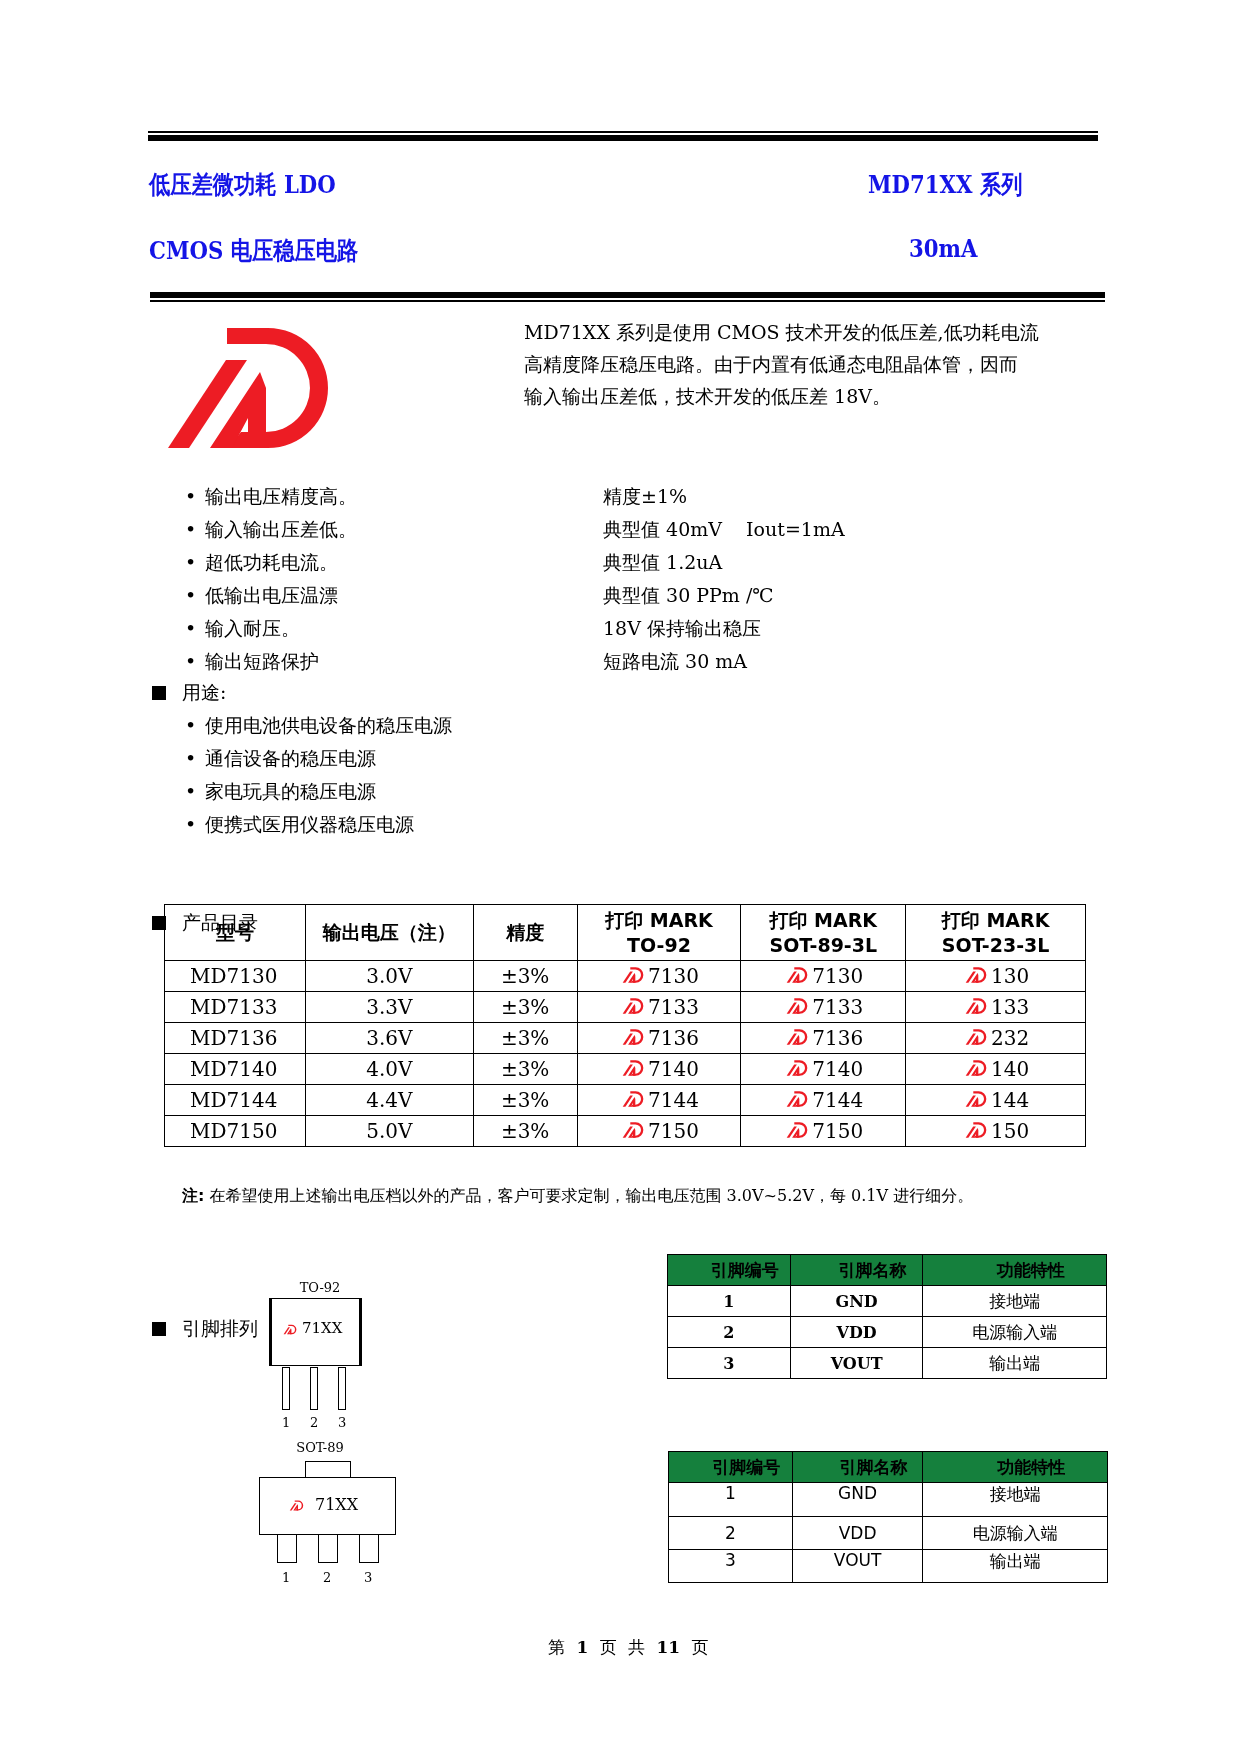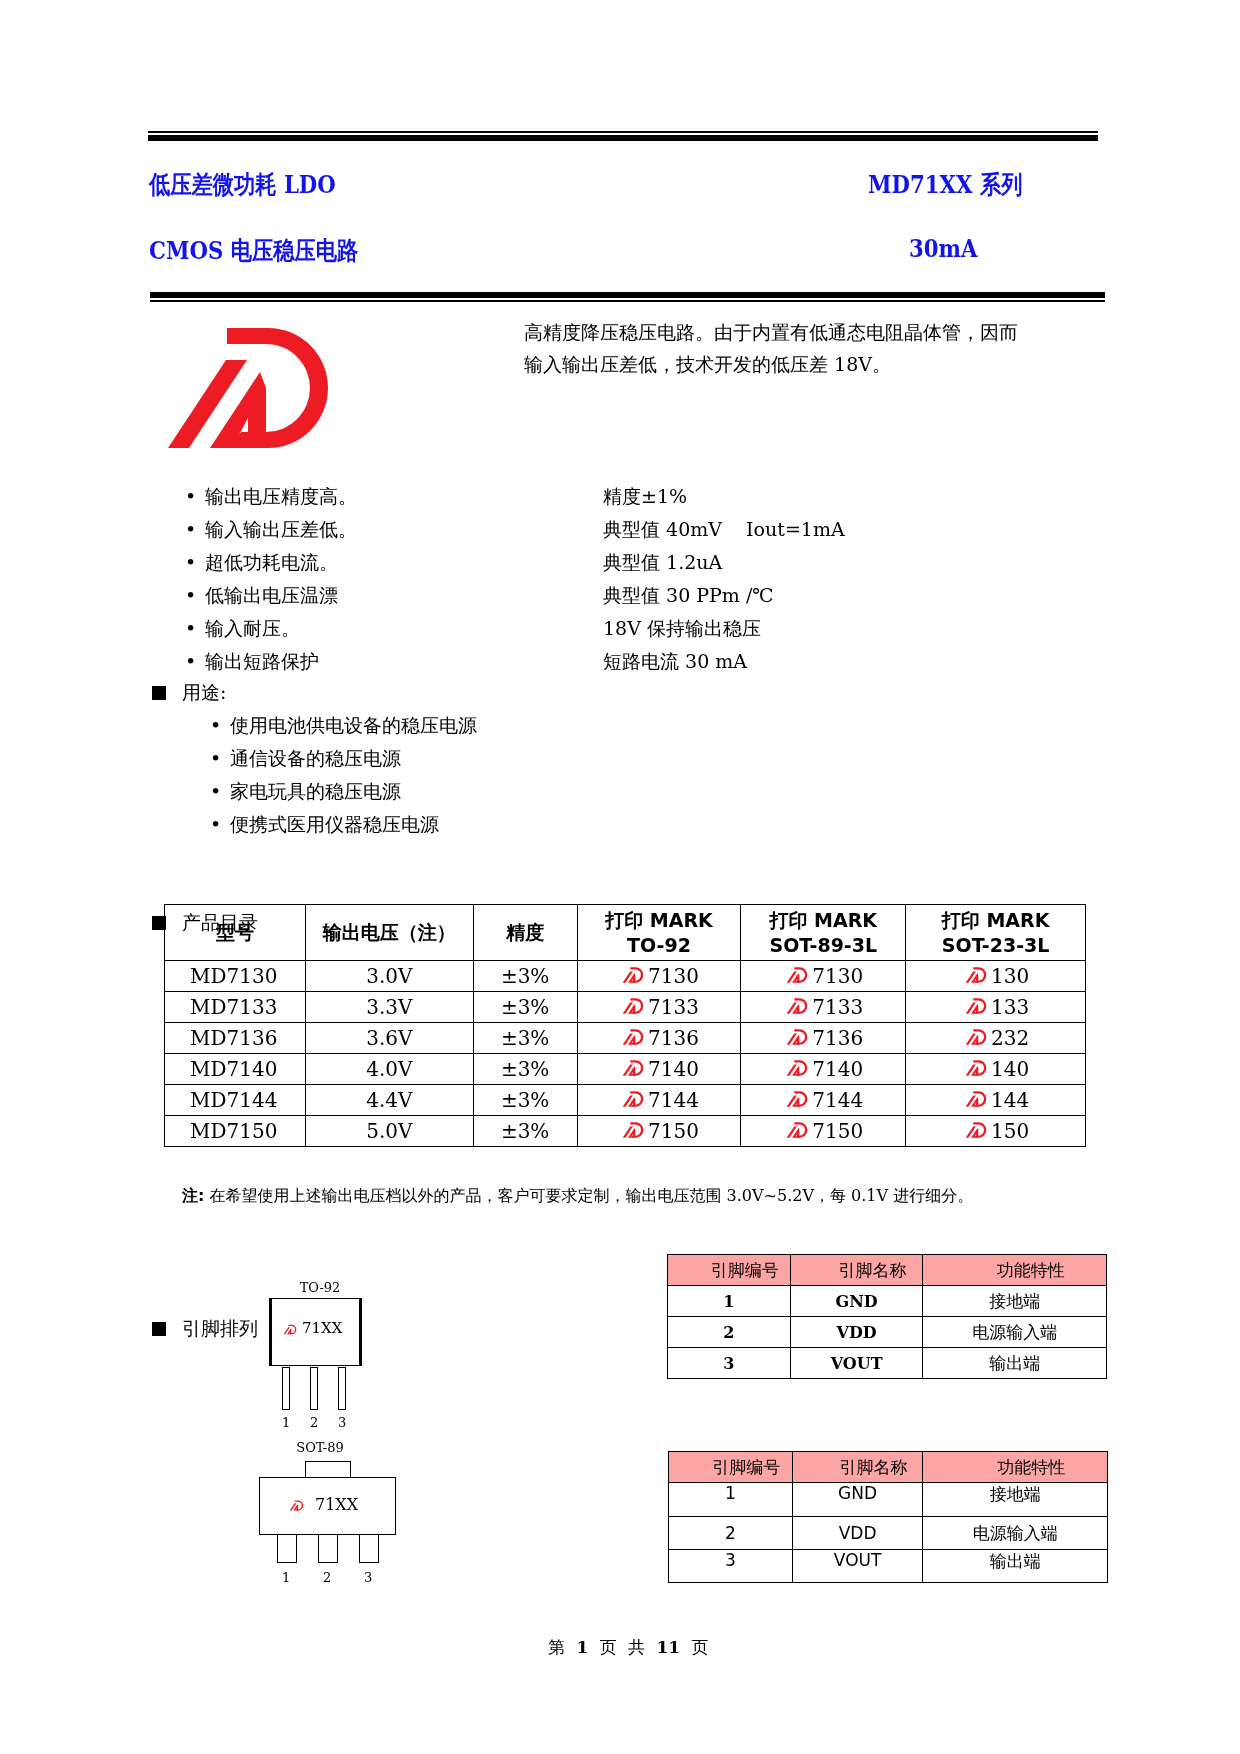--- a/index.html
+++ b/index.html
@@ -27,21 +27,21 @@
 
     .features { left: 185px; top: 480px; width: 900px; font-size: 19px; }
     .feature-row { position: relative; height: 33px; line-height: 33px; }
     .feature-row .bullet { position: absolute; left: 0; top: 0; }
     .feature-row .name { position: absolute; left: 20px; top: 0; white-space: nowrap; }
     .feature-row .value { position: absolute; left: 418px; top: 0; white-space: nowrap; }
 
     .section-head { font-size: 19px; height: 33px; line-height: 33px; position: relative; }
     .section-head .sq { display: inline-block; width: 14px; height: 14px; background: #000; margin-right: 16px; vertical-align: -1px; }
     .sec-usage { left: 152px; top: 676px; }
-    .usage-list { left: 185px; top: 709px; font-size: 19px; margin-left: 25px; }
+    .usage-list { left: 185px; top: 709px; font-size: 19px; }
     .usage-row { height: 33px; line-height: 33px; white-space: nowrap; }
     .usage-row .bullet { display: inline-block; width: 20px; }
 
     .sec-catalog { left: 152px; top: 873px; }
 
     table { border-collapse: collapse; }
     .product-table { left: 164px; top: 904px; width: 922px; }
     .product-table th, .product-table td { border: 1.5px solid #000; text-align: center; padding: 0; }
     .product-table th { font-family: "DejaVu Sans", sans-serif; font-weight: bold; font-size: 19px; height: 55px; line-height: 25px; }
     .product-table td { font-size: 20px; height: 30px; line-height: 30px; }
@@ -52,21 +52,21 @@
     .note { left: 182px; top: 1186px; font-size: 16px; white-space: nowrap; }
     .note b { font-family: "DejaVu Sans", sans-serif; }
 
     .sec-pinout { left: 152px; top: 1246px; }
 
     .pkg-label { font-size: 13px; text-align: center; white-space: nowrap; }
     .pin-num { font-size: 13px; }
 
     .pin-table { width: 440px; }
     .pin-table th, .pin-table td { border: 1.5px solid #000; text-align: center; padding: 0; }
-    .pin-table th { background: #fca5a5; font-family: "DejaVu Sans", sans-serif; font-weight: normal; font-size: 17px; height: 30px; padding-left: 32px; }
+    .pin-table th { background: #15803d; font-family: "DejaVu Sans", sans-serif; font-weight: bold; font-size: 17px; height: 30px; padding-left: 32px; }
     .pin-table td { height: 30px; font-size: 17px; }
     .pin-table-1 { left: 667px; top: 1254px; }
     .pin-table-1 td.bold { font-weight: bold; font-family: "DejaVu Serif", serif; font-size: 16px; }
     .pin-table-1 td.cn { font-family: "DejaVu Sans", sans-serif; }
     .pin-table-2 { left: 668px; top: 1451px; }
     .pin-table-2 td { font-family: "DejaVu Sans", sans-serif; }
 
     .footer { left: 548px; top: 1636px; font-size: 17px; white-space: nowrap; word-spacing: 6px; }
     .footer b { font-family: "DejaVu Serif", serif; }
   </style>
@@ -90,20 +90,21 @@
 
       <path d="M79 18 L120 18 A58 58 0 0 1 120 138 L80 138 L93 122 L118 122 A42 42 0 0 0 118 34 L79 34 Z"></path>
 
       <path d="M20 138 L78 50 L99 50 L41 138 Z"></path>
       <path d="M62 138 L112 62 L118 78 L118 138 L100 138 L100 108 L84 138 Z"></path>
     </g>
   </svg>
 </div>
 
 <div class="abs intro">
+  <p>MD71XX 系列是使用 CMOS 技术开发的低压差,低功耗电流</p>
   <p>高精度降压稳压电路。由于内置有低通态电阻晶体管，因而</p>
   <p>输入输出压差低，技术开发的低压差 18V。</p>
 </div>
 
 <div class="abs features">
   <div class="feature-row">
     <span class="bullet">•</span>
     <span class="name">输出电压精度高。</span>
     <span class="value">精度±1%</span>
   </div>

